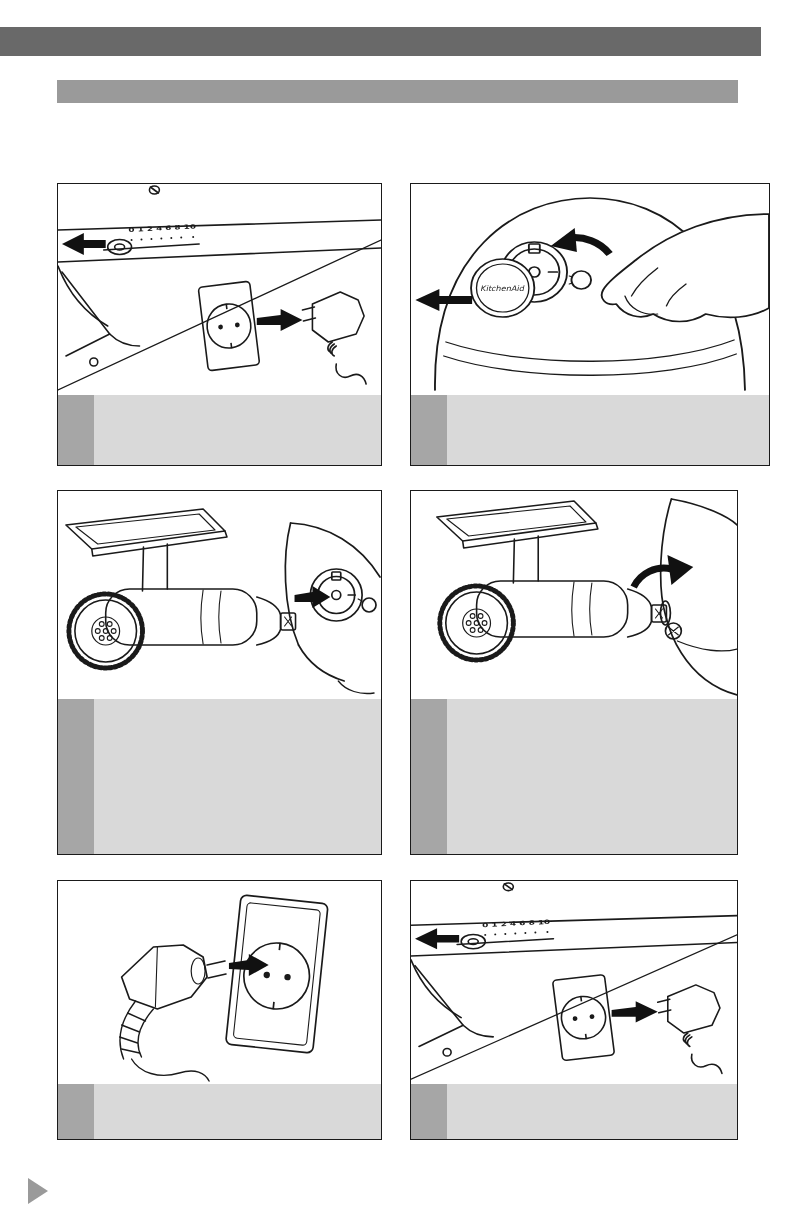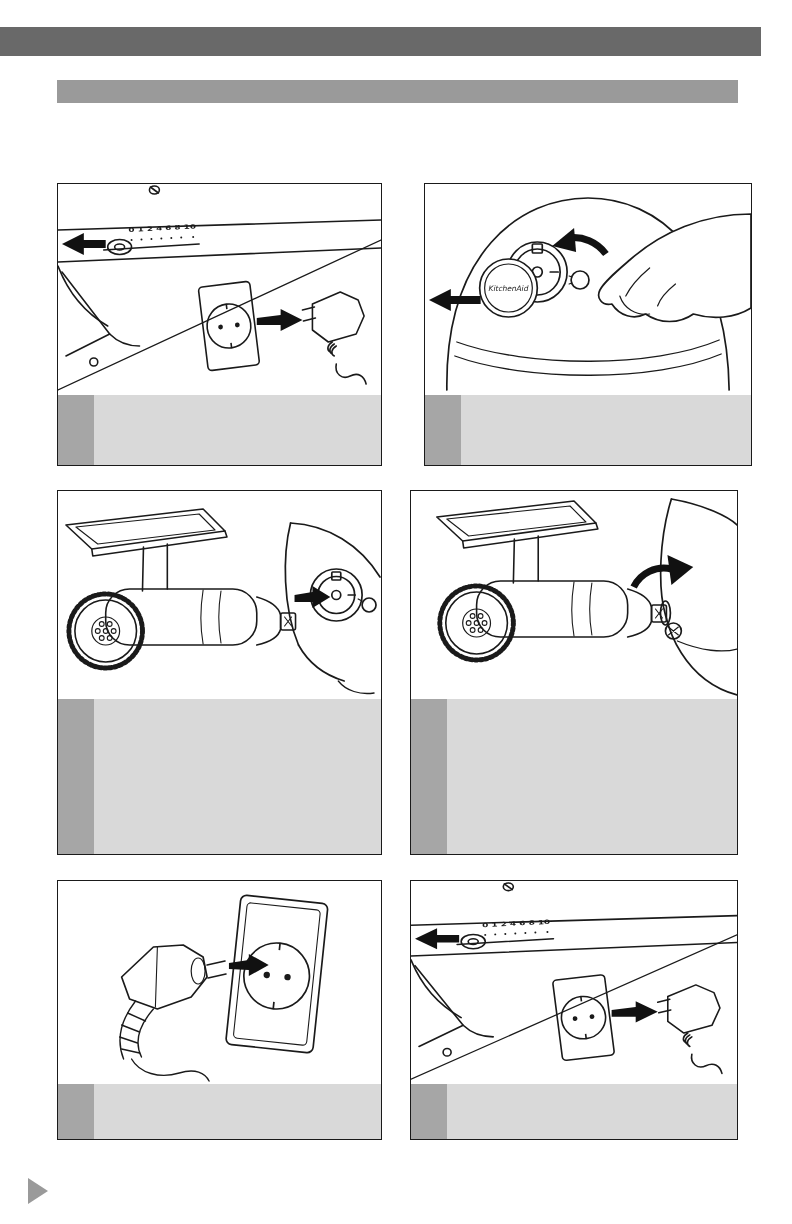--- a/index.html
+++ b/index.html
@@ -4,21 +4,21 @@
 <style>
   * { margin:0; padding:0; box-sizing:border-box; }
   html,body { background:#ffffff; font-family:"DejaVu Sans", sans-serif; }
   .page { position:relative; width:792px; height:1224px; background:#ffffff; overflow:hidden; }
 
   .top-bar { position:absolute; left:0; top:27px; width:761px; height:29px; background:#696969; }
   .sub-bar { position:absolute; left:57px; top:80px; width:681px; height:23px; background:#9a9a9a; }
 
   .panel { position:absolute; border:1px solid #1a1a1a; background:#fff; display:flex; flex-direction:column; }
   .p1{left:57px;top:183px;width:325px;height:283px}
-  .p2{left:424px;top:183px;width:328px;height:283px}
+  .p2{left:410px;top:183px;width:360px;height:283px}
   .p3{left:57px;top:490px;width:325px;height:365px}
   .p4{left:410px;top:490px;width:328px;height:365px}
   .p5{left:57px;top:880px;width:325px;height:260px}
   .p6{left:410px;top:880px;width:328px;height:260px}
 
   .illus { flex:1 1 auto; position:relative; overflow:hidden; }
   .illus svg { position:absolute; left:0; top:0; width:100%; height:100%; }
 
   .caption { display:flex; flex:0 0 auto; }
   .cap-70{height:70px}.cap-155{height:155px}.cap-55{height:55px}

